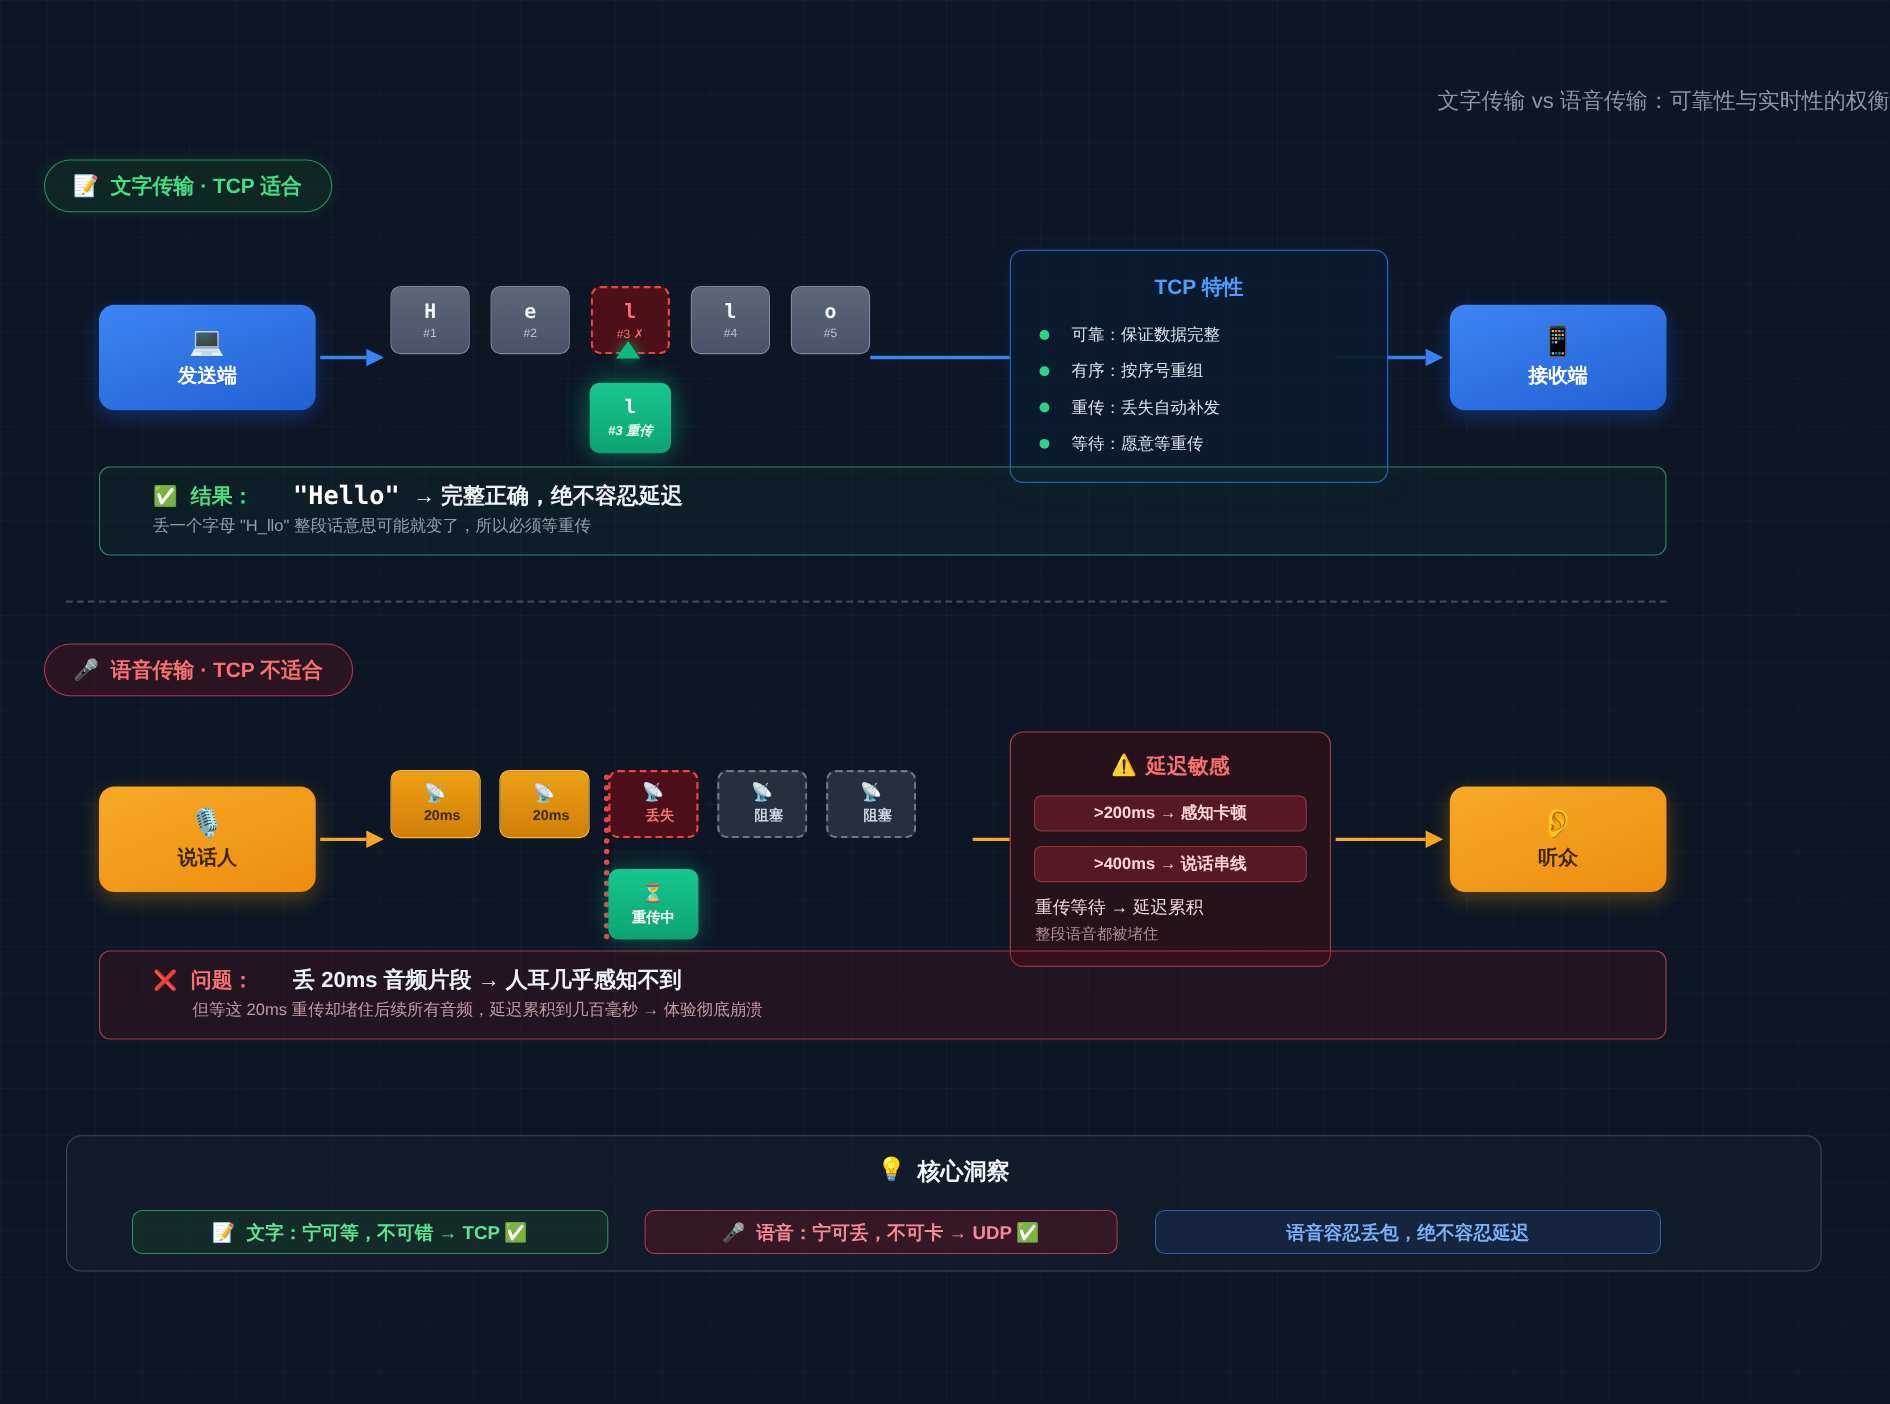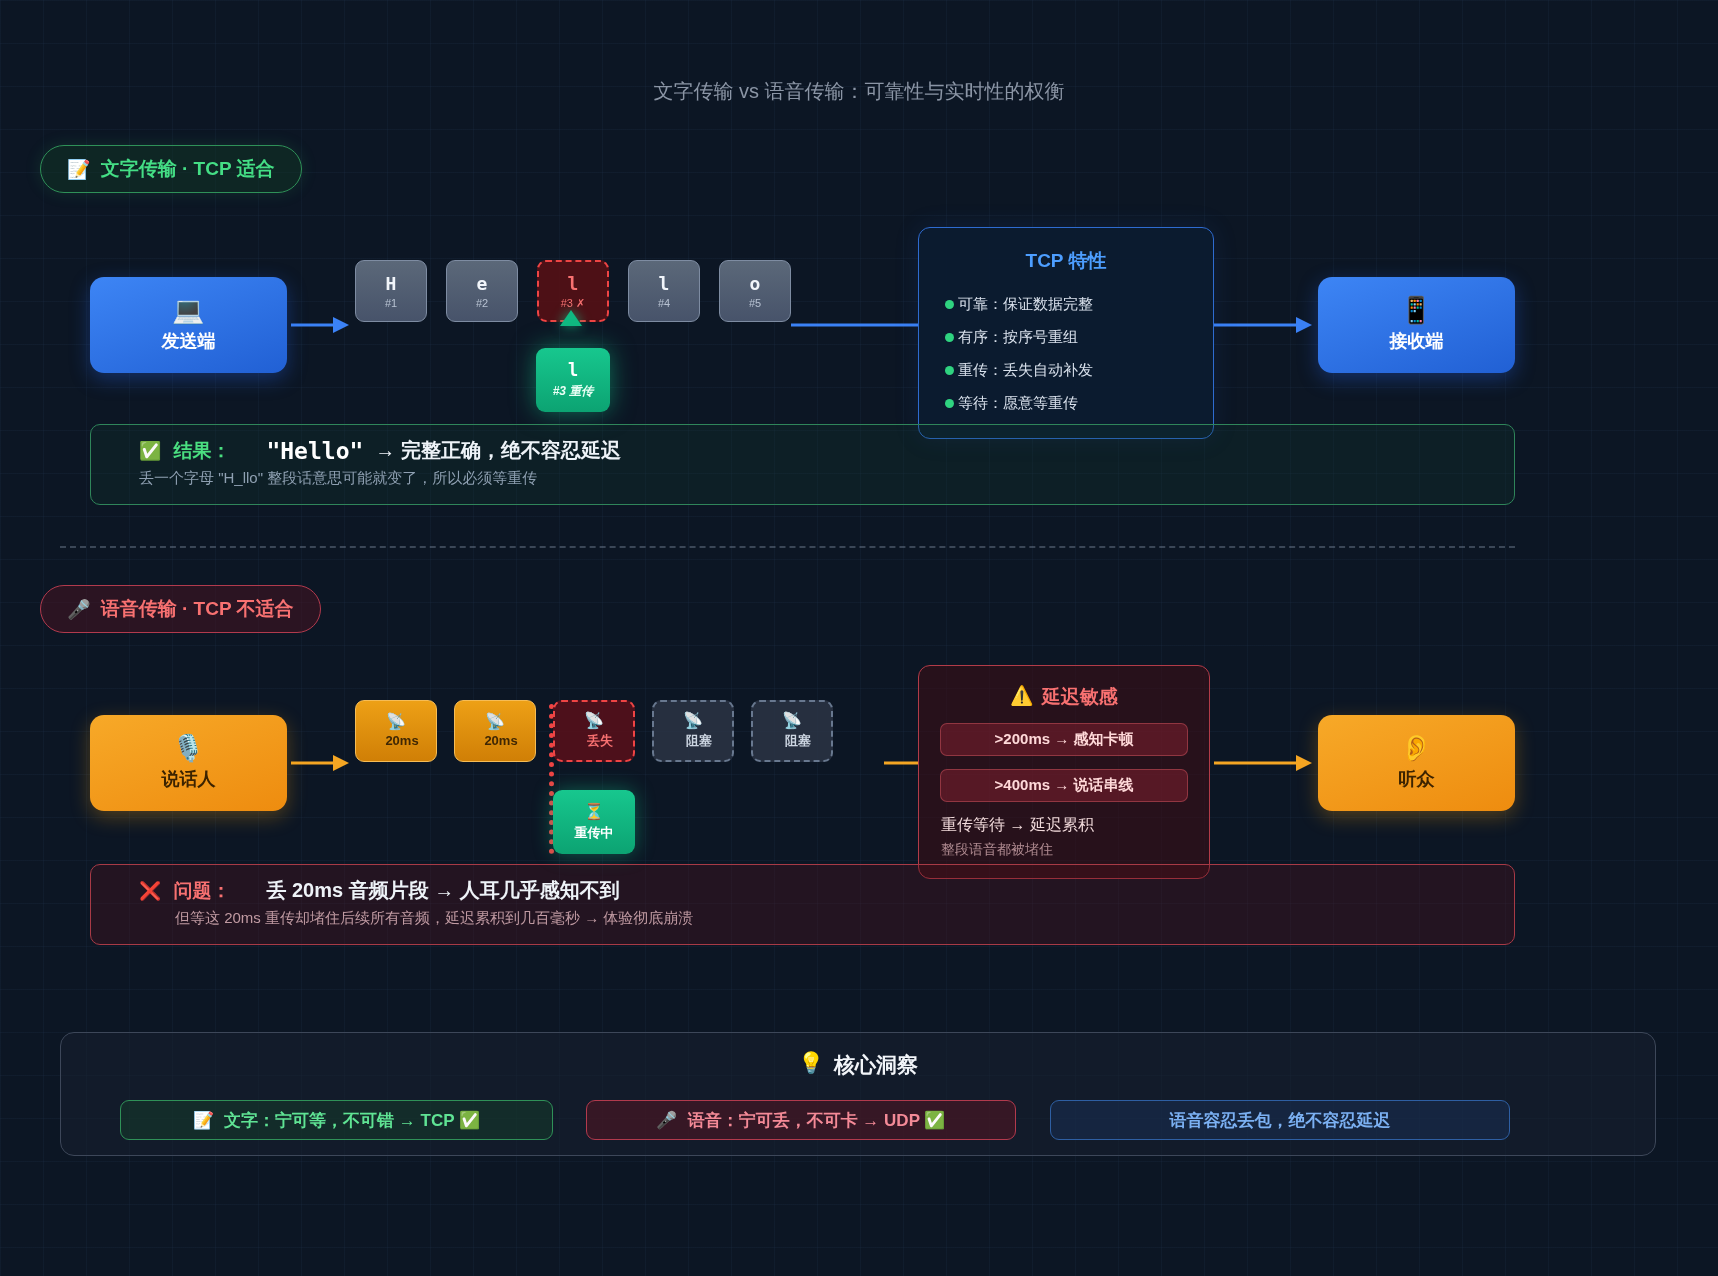--- a/index.html
+++ b/index.html
@@ -10,21 +10,21 @@
   .canvas{
     position:relative;width:1718px;height:1276px;overflow:hidden;
     background-color:#0c1624;
     background-image:
       linear-gradient(rgba(96,140,200,0.055) 1px, transparent 1px),
       linear-gradient(90deg, rgba(96,140,200,0.055) 1px, transparent 1px);
     background-size:43px 43px;
   }
   .page-title{position:absolute;left:0;top:22px;width:100%;text-align:center;
     color:#f4f7fb;font-size:34px;font-weight:bold;letter-spacing:1px;}
-  .page-subtitle{position:absolute;left:0;top:78px;width:100%;text-align:center;
+  .page-subtitle{position:absolute;left:0;top:78px;width:100%;text-align:right;
     color:#8b95a5;font-size:20px;}
 
   .badge{position:absolute;height:46px;border-radius:26px;display:inline-flex;
     align-items:center;gap:10px;padding:0 26px;font-size:19px;font-weight:bold;}
   .badge.green{left:40px;top:145px;background:rgba(17,58,38,0.45);
     border:1px solid #2f9158;color:#44de85;box-shadow:0 0 16px rgba(46,160,90,.18);}
   .badge.red{left:40px;top:585px;background:rgba(74,18,32,0.5);
     border:1px solid #b23a4d;color:#f87171;}
 
   .node{position:absolute;width:197px;height:96px;border-radius:14px;display:flex;
@@ -52,26 +52,26 @@
     align-items:center;justify-content:center;gap:3px;color:#ffffff;}
   .retrans .pchar{font-family:"DejaVu Sans Mono","Liberation Mono",monospace;
     font-size:17px;font-weight:bold;}
   .retrans .plabel{font-size:12px;font-weight:bold;color:#eafff5;font-style:italic;}
   .up-triangle{position:absolute;left:560px;top:310px;width:0;height:0;
     border-left:11px solid transparent;border-right:11px solid transparent;
     border-bottom:16px solid #10b981;filter:drop-shadow(0 0 6px rgba(16,185,129,.8));}
 
   .arr{position:absolute;}
 
-  .panel-tcp{position:absolute;left:918px;top:227px;width:296px;height:212px;
+  .panel-tcp{position:absolute;left:918px;top:227px;width:344px;height:212px;
     border:1px solid #2e6bd0;border-radius:12px;background:rgba(12,27,48,0.95);
     box-shadow:0 0 24px rgba(40,90,180,0.15);box-sizing:border-box;}
   .panel-tcp .ptitle{color:#4d9eff;font-size:19px;font-weight:bold;text-align:center;
     margin:20px 0 14px 0;}
-  .tcp-item{display:flex;align-items:center;gap:4px;padding:0 26px;height:33px;
+  .tcp-item{display:flex;align-items:center;gap:20px;padding:0 26px;height:33px;
     color:#d9e1ec;font-size:15px;text-align:right;}
   .dot{width:9px;height:9px;border-radius:50%;background:#2fd380;flex:0 0 auto;}
 
   .bigbox{position:absolute;left:90px;width:1425px;height:81px;border-radius:10px;
     box-sizing:border-box;padding:12px 0 0 48px;}
   .bigbox.greenbox{top:424px;border:1px solid #2f855a;background:rgba(19,66,45,0.22);}
   .bigbox.redbox{top:864px;border:1px solid #a83a46;background:rgba(90,18,28,0.3);}
   .bigbox .line1{display:flex;align-items:center;gap:12px;}
   .bigbox .bicon{font-size:18px;}
   .greenbox .blabel{color:#4ade80;font-size:19px;font-weight:bold;}

